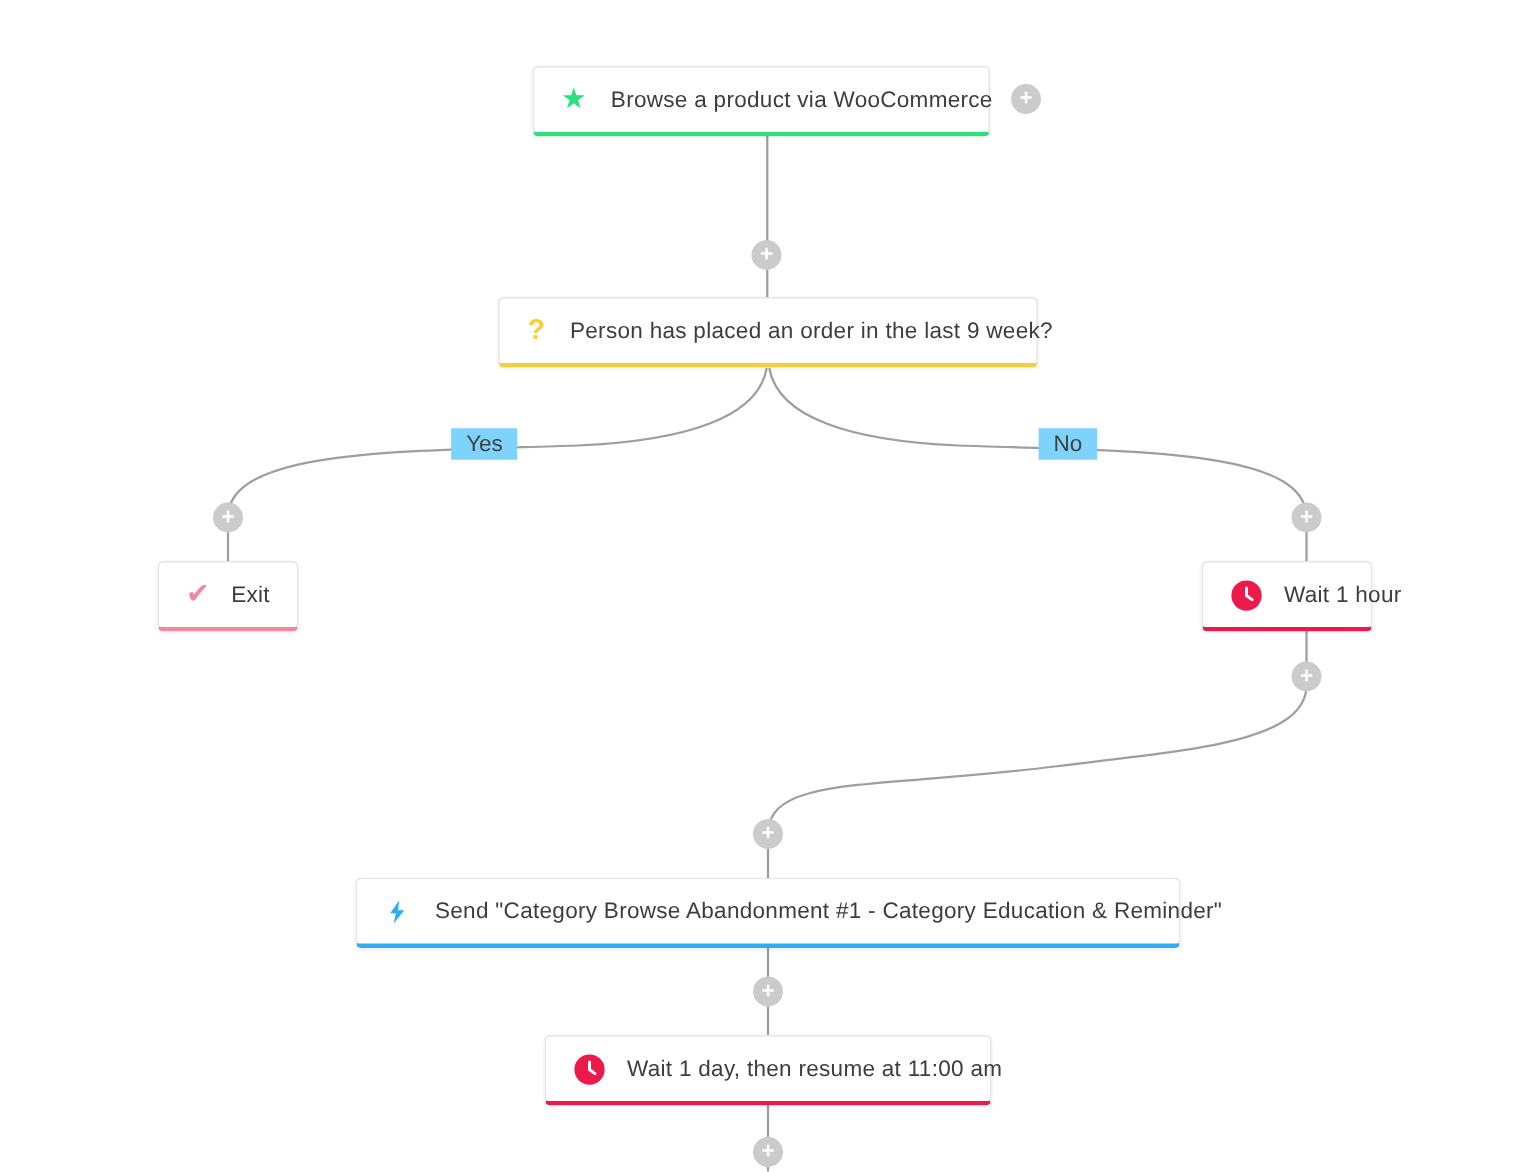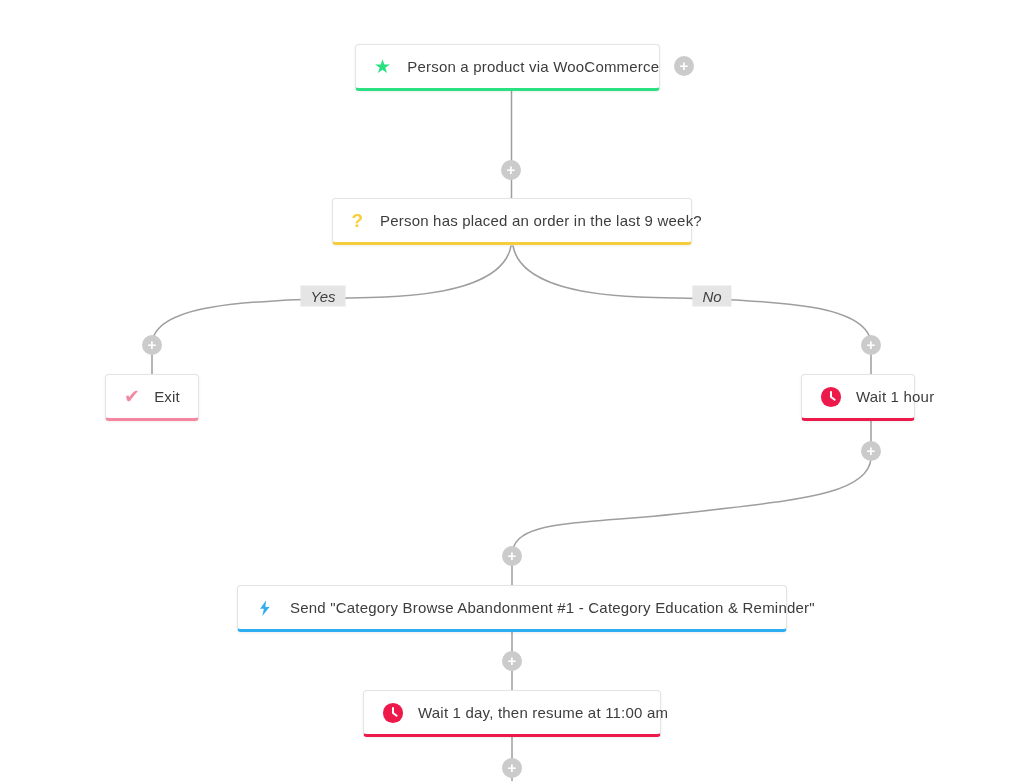--- a/index.html
+++ b/index.html
@@ -63,44 +63,43 @@
     font-size: 15px;
     font-weight: bold;
     line-height: 20px;
     text-align: center;
     cursor: pointer;
     user-select: none;
   }
   .branch-label {
     position: absolute;
     transform: translate(-50%, -50%);
-    background: #e5e5e5;
+    background: #7dd3fc;
     padding: 2px 10px;
     font-size: 15px;
     color: #3f3f3f;
-    font-style: italic;
   }
 </style>
 </head>
 <body>
 
 <div class="canvas">
 
   <svg class="connectors" viewBox="0 0 1012 781" xmlns="http://www.w3.org/2000/svg">
     <path d="M511.5 91 L511.5 198"></path>
     <path d="M511 246 C505 278 458 294 385 297 C268 301 152 299 152 345 L152 374"></path>
     <path d="M513 246 C519 278 566 294 639 297 C756 301 871 299 871 345 L871 374"></path>
     <path d="M871 421 L871 458 C869 495 793 500 703 511 C582 526 512 517 512 556 L512 585"></path>
     <path d="M512 632 L512 690"></path>
     <path d="M512 737 L512 781"></path>
   </svg>
 
   <div class="node" style="left:355px; top:44px; width:305px; border-bottom-color:var(--green);">
     <span class="glyph-icon star-icon">★</span>
-    <span>Person a product via WooCommerce</span>
+    <span>Browse a product via WooCommerce</span>
   </div>
   <div class="plus-btn" style="left:674px; top:56px;">+</div>
 
   <div class="plus-btn" style="left:501px; top:160px;">+</div>
 
   <div class="node" style="left:332px; top:198px; width:360px; border-bottom-color:var(--yellow);">
     <span class="glyph-icon question-icon">?</span>
     <span>Person has placed an order in the last 9 week?</span>
   </div>
 

